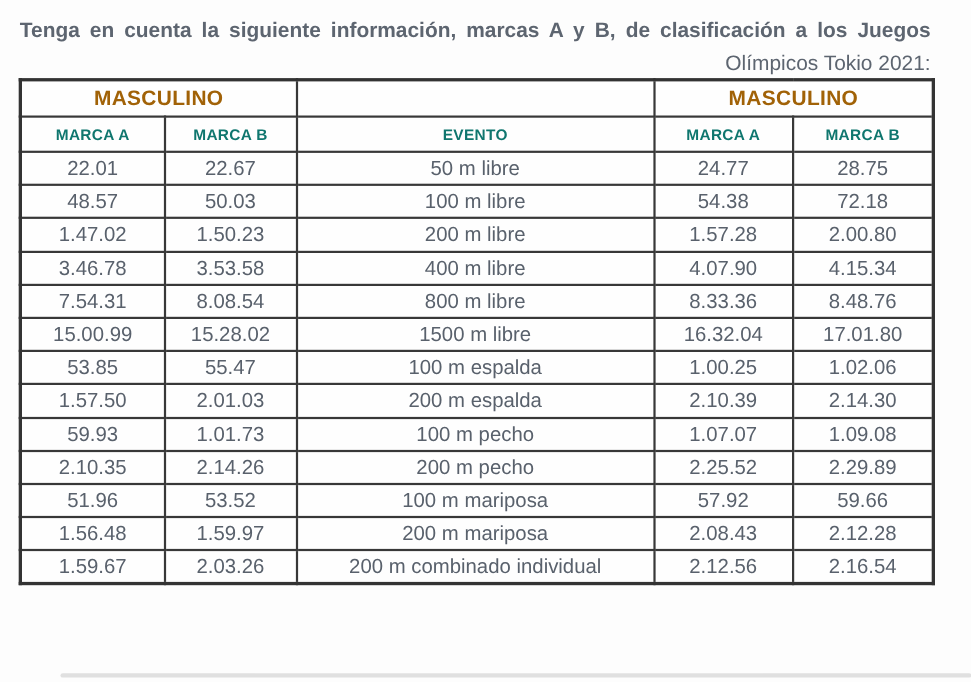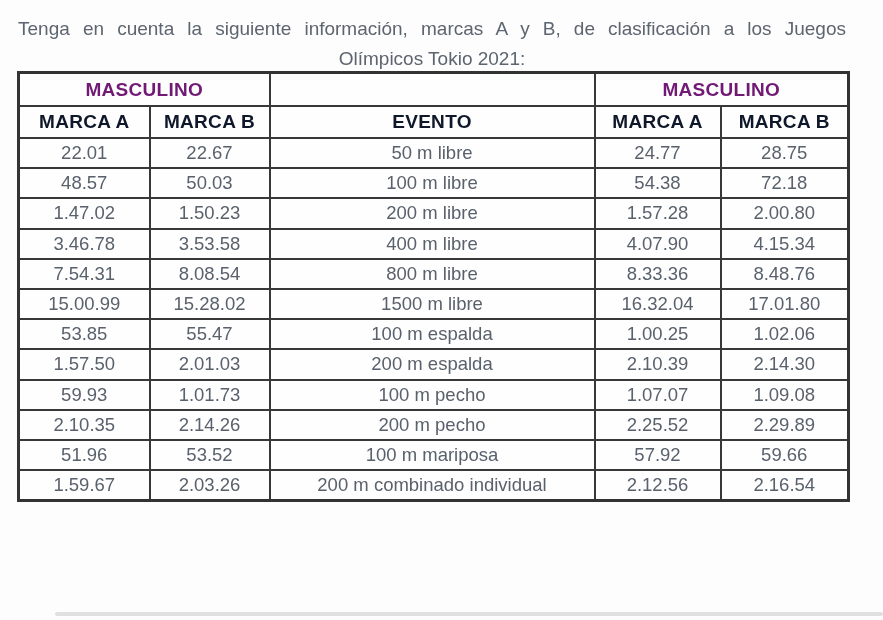--- a/index.html
+++ b/index.html
@@ -20,23 +20,24 @@
     left: 18px;
     top: 14px;
     width: 828px;
     color: #5d6570;
     font-size: 19px;
     line-height: 30px;
   }
   .intro-line1 {
     text-align: justify;
     text-align-last: justify;
+    font-weight: bold;
   }
   .intro-line2 {
-    text-align: center;
+    text-align: right;
   }
   .marks-table-wrap {
     position: absolute;
     left: 17px;
     top: 71px;
   }
   table.marks-table {
     border-collapse: collapse;
     table-layout: fixed;
     width: 830px;
@@ -51,28 +52,28 @@
     overflow: hidden;
     white-space: nowrap;
   }
   table.marks-table {
     border: 3px solid #333333;
   }
   tr.group-header-row th {
     height: 31px;
     font-size: 19px;
     font-weight: bold;
-    color: #701a75;
+    color: #a16207;
     letter-spacing: 0.3px;
   }
   tr.col-header-row th {
     height: 30px;
-    font-size: 19px;
+    font-size: 14px;
     font-weight: bold;
-    color: #0f172a;
+    color: #0f766e;
     letter-spacing: 0.3px;
     margin-left: 18px;
   }
   tr.data-row td {
     height: 28.2px;
     font-size: 18.5px;
     color: #59616c;
   }
   .bottom-shadow {
     position: absolute;
@@ -199,20 +200,27 @@
     </tr>
 
     <tr class="data-row">
       <td>51.96</td>
       <td>53.52</td>
       <td>100 m mariposa</td>
       <td>57.92</td>
       <td>59.66</td>
     </tr>
 
+    <tr class="data-row">
+      <td>1.56.48</td>
+      <td>1.59.97</td>
+      <td>200 m mariposa</td>
+      <td>2.08.43</td>
+      <td>2.12.28</td>
+    </tr>
 
     <tr class="data-row">
       <td>1.59.67</td>
       <td>2.03.26</td>
       <td>200 m combinado individual</td>
       <td>2.12.56</td>
       <td>2.16.54</td>
     </tr>
 
   </tbody>

